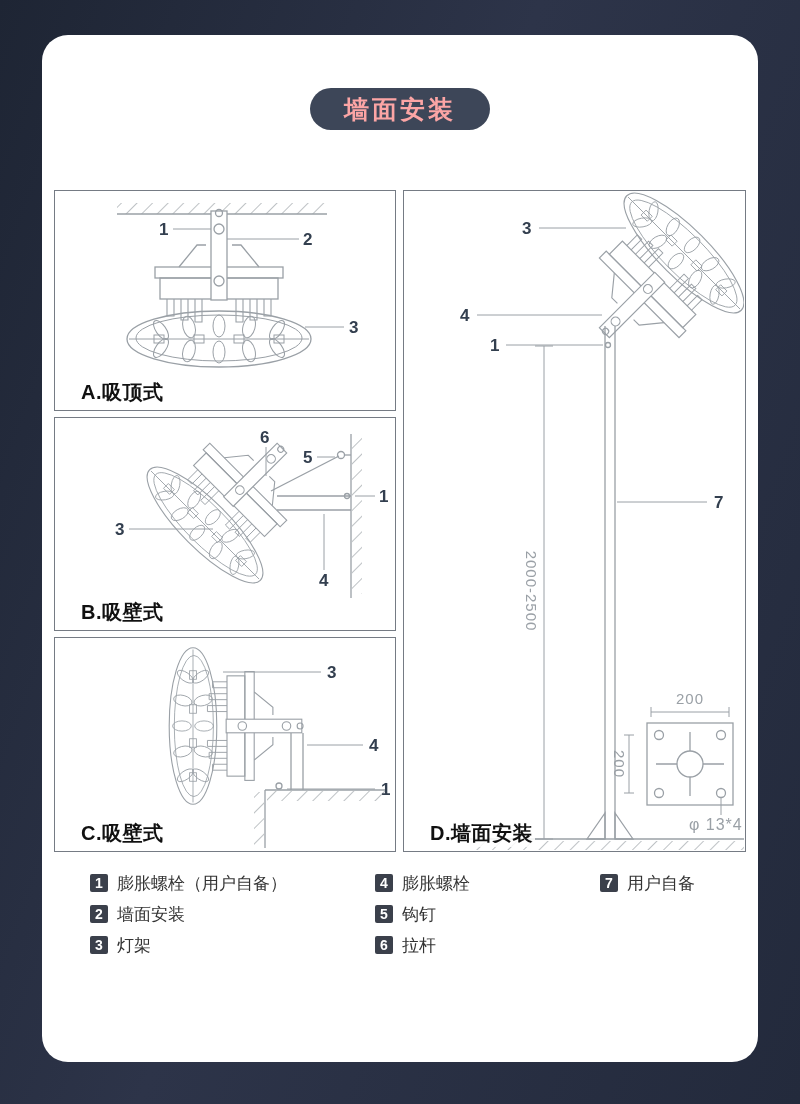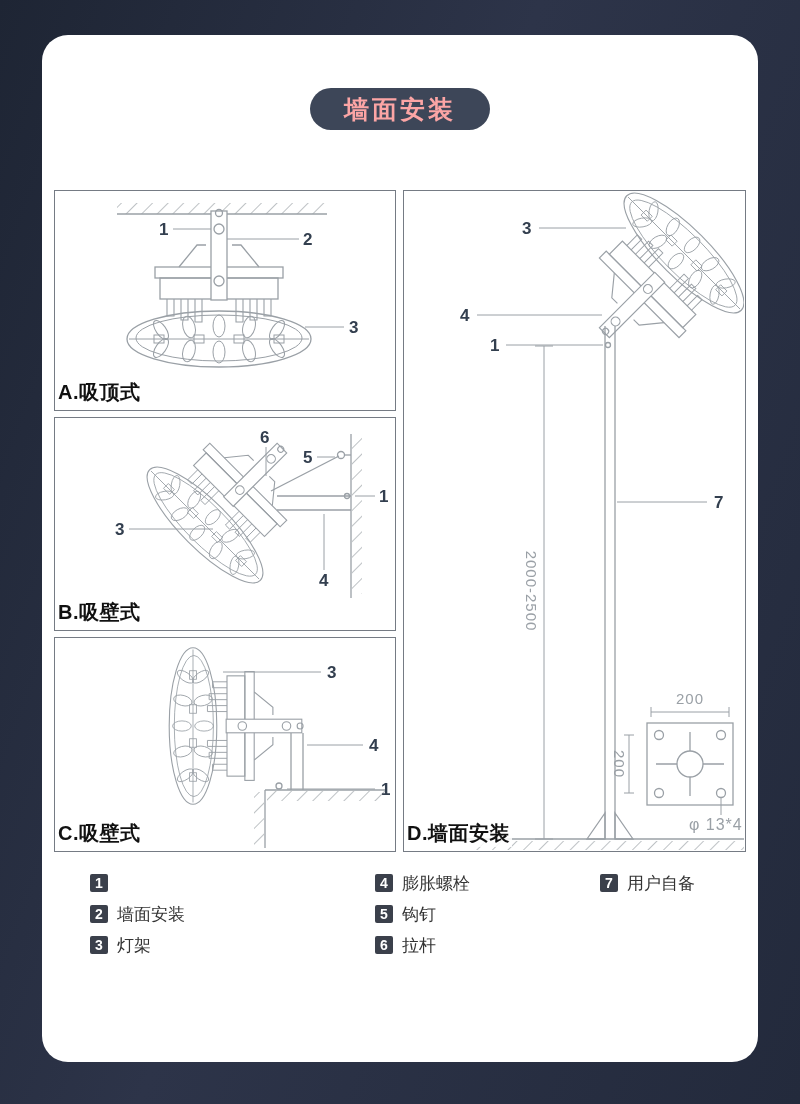--- a/index.html
+++ b/index.html
@@ -21,21 +21,21 @@
   }
   .panel {
     position:absolute; border:1.5px solid #757b84; background:#fff;
   }
   .panel-a { left:12px;  top:155px; width:342px; height:221px; }
   .panel-b { left:12px;  top:382px; width:342px; height:214px; }
   .panel-c { left:12px;  top:602px; width:342px; height:215px; }
   .panel-d { left:361px; top:155px; width:343px; height:662px; }
   .panel svg { position:absolute; left:0; top:0; }
   .caption {
-    position:absolute; left:1px; bottom:4px;
+    position:absolute; left:24px; bottom:4px;
     font-size:20px; font-weight:bold; color:#111; letter-spacing:0.5px;
     background:rgba(255,255,255,0.85); padding:0 2px;margin-top:36px;
   }
   .legend {
     position:absolute; left:48px; top:839px; display:flex;
   }
   .legend-col { display:flex; flex-direction:column; }
   .legend-col1 { width:285px; }
   .legend-col2 { width:225px; }
   .legend-row { display:flex; align-items:center; height:18px; margin-bottom:13px; }
@@ -220,20 +220,21 @@
       <text class="callout" x="86" y="160">1</text>
       <text class="callout" x="310" y="317">7</text>
     </svg>
     <div class="caption">D.墙面安装</div>
   </div>
 
   <div class="legend">
     <div class="legend-col legend-col1">
       <div class="legend-row">
         <span class="badge">1</span>
+        <span class="legend-label">膨胀螺栓（用户自备）</span>
       </div>
       <div class="legend-row">
         <span class="badge">2</span>
         <span class="legend-label">墙面安装</span>
       </div>
       <div class="legend-row">
         <span class="badge">3</span>
         <span class="legend-label">灯架</span>
       </div>
     </div>

